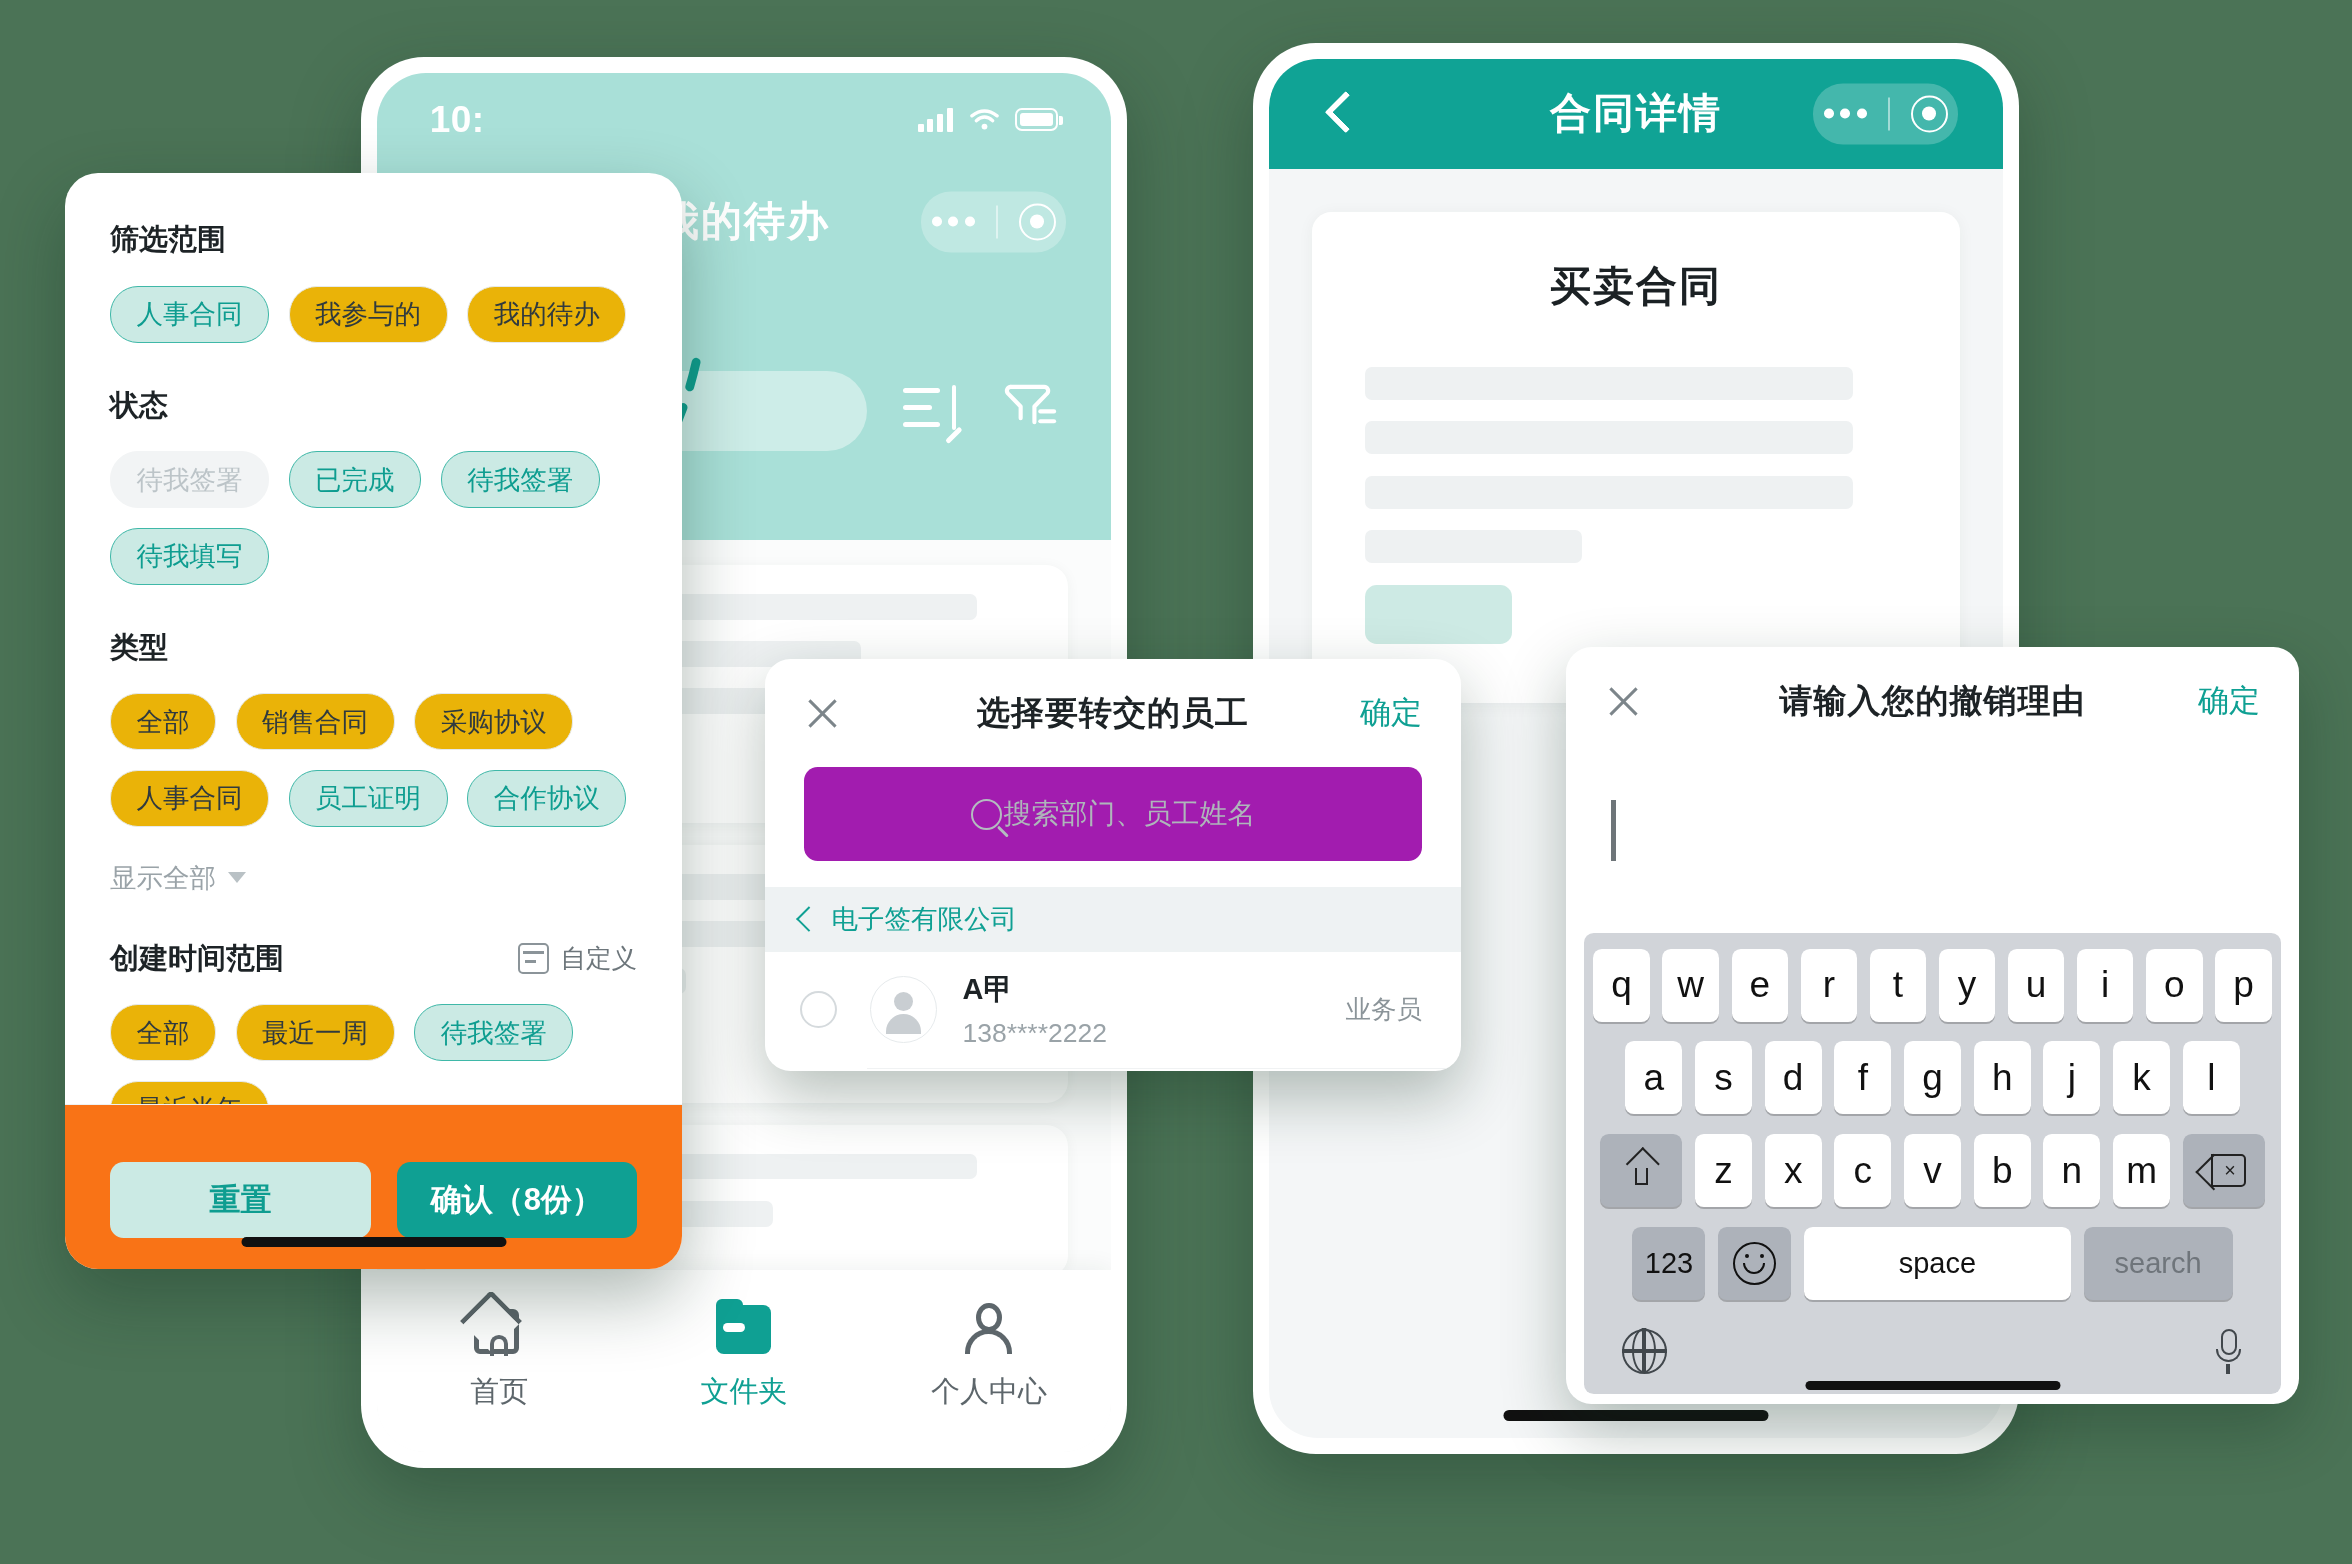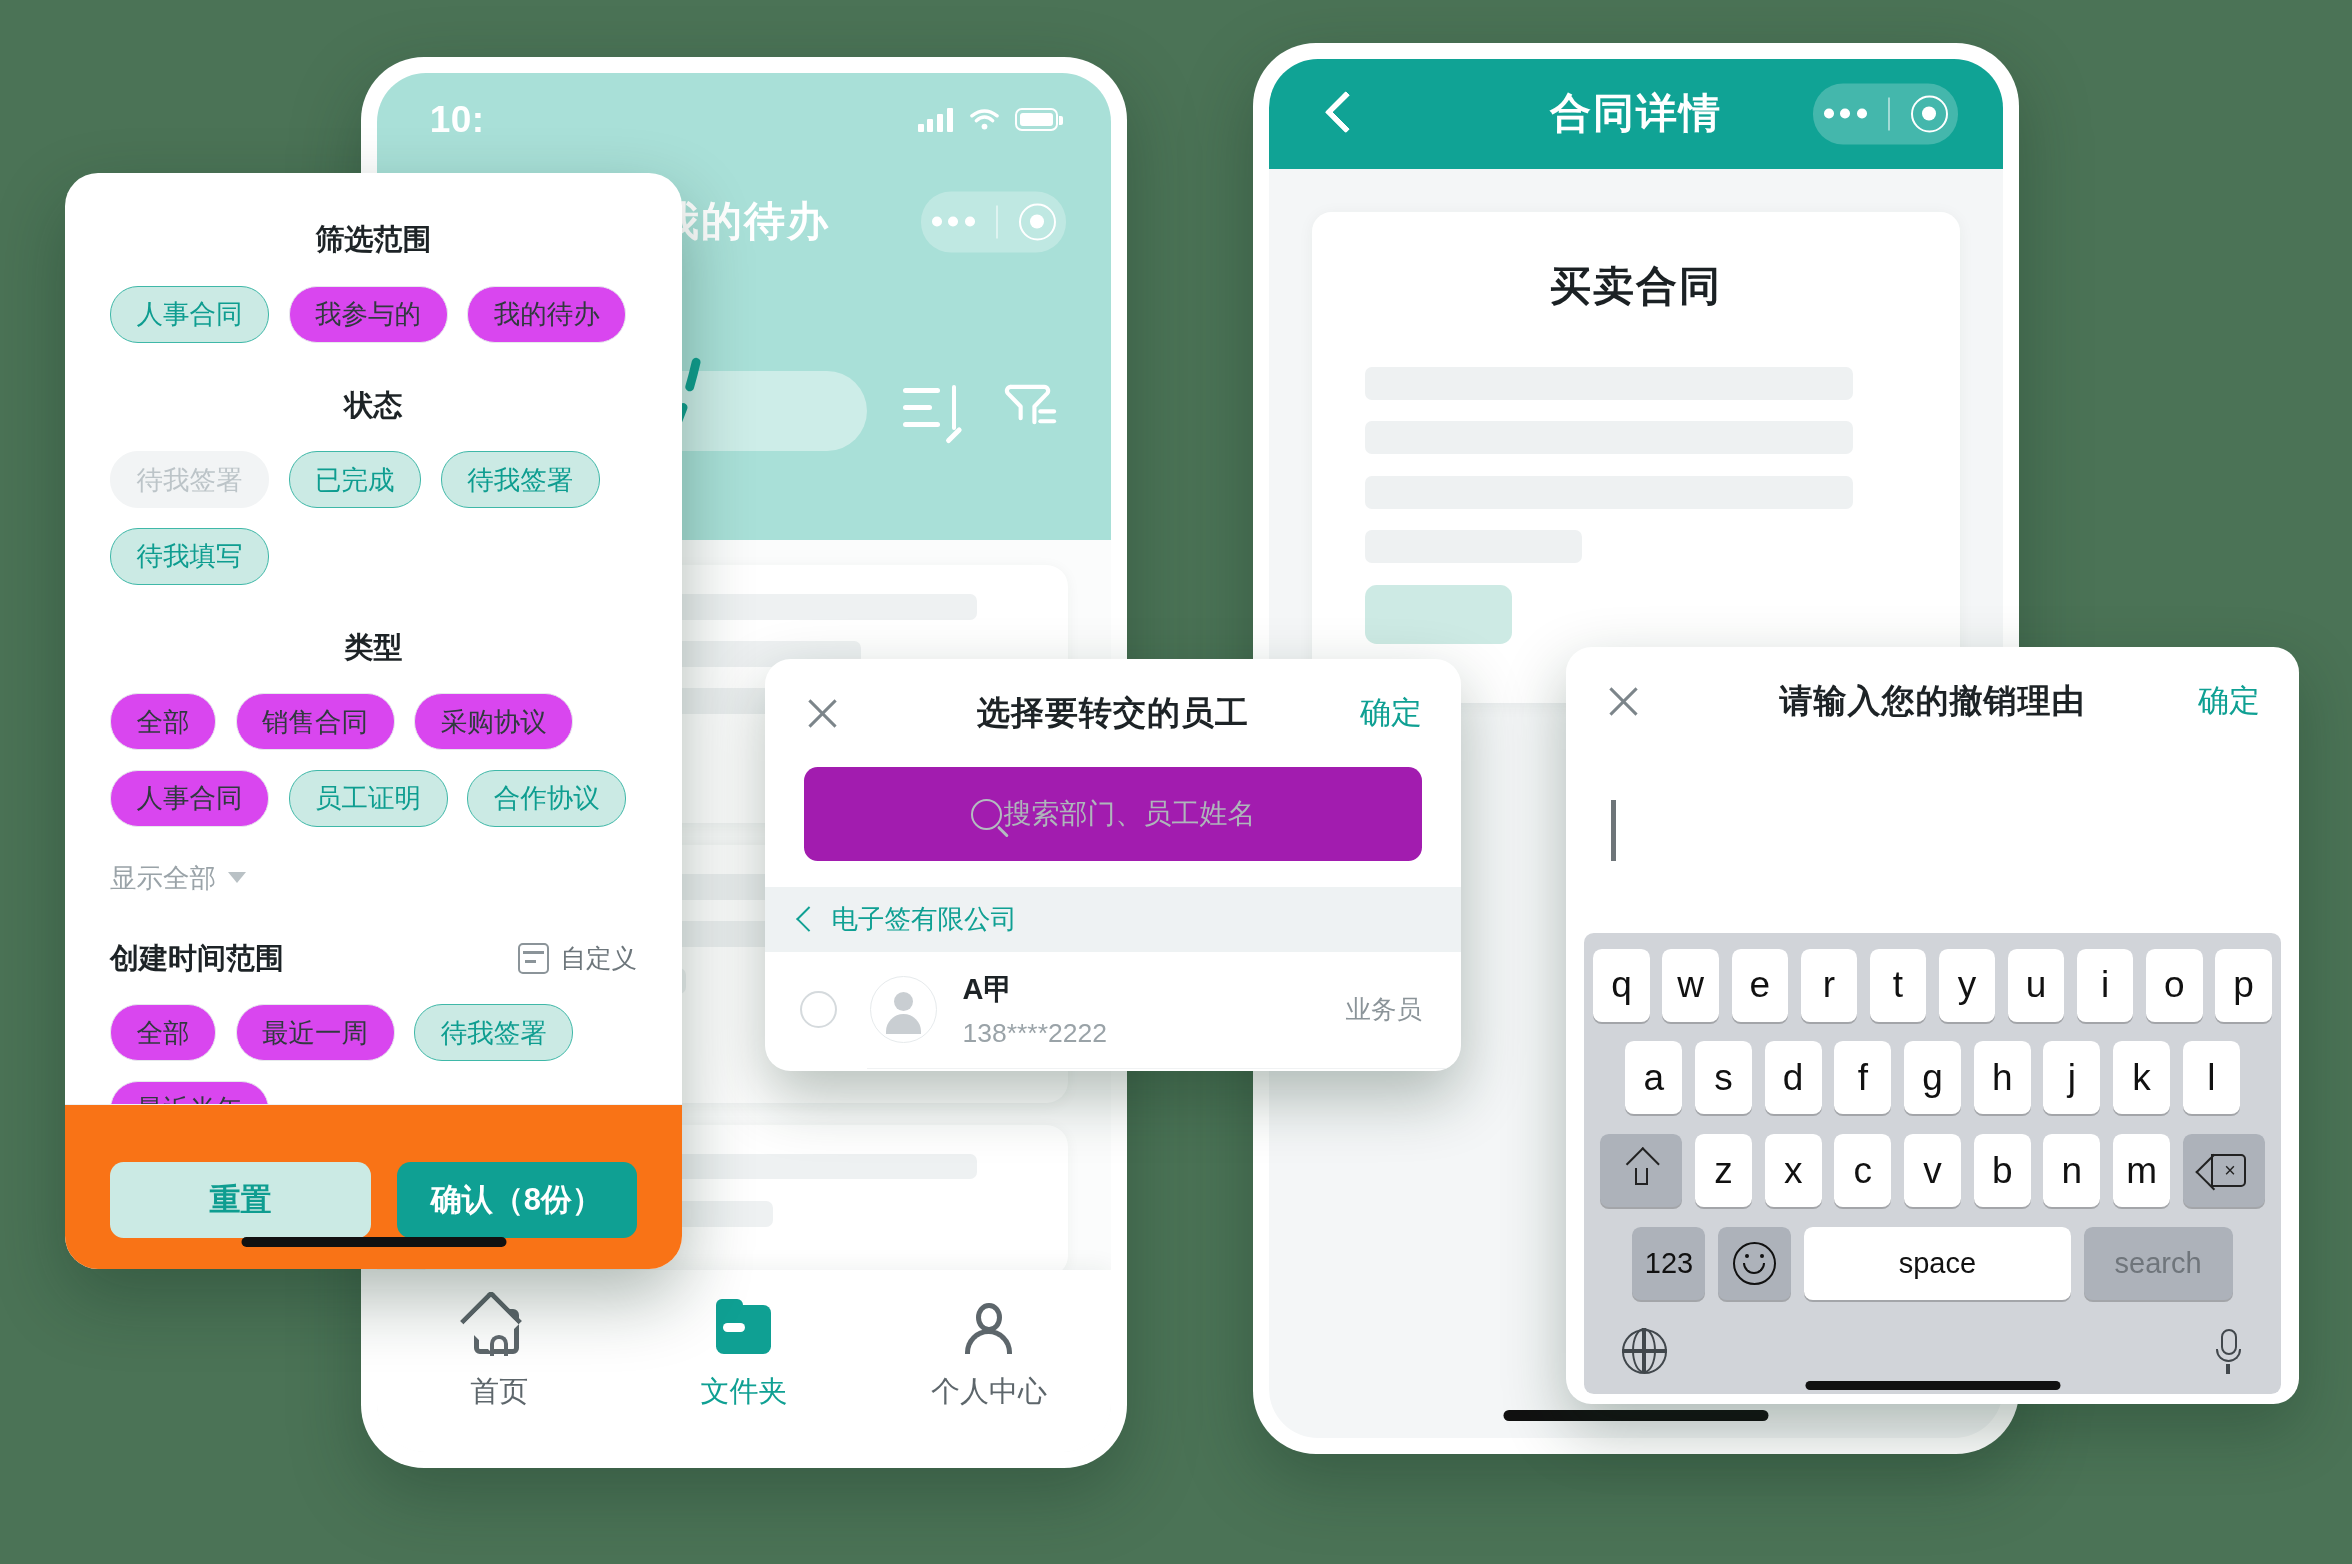--- a/index.html
+++ b/index.html
@@ -104,26 +104,26 @@
   
   #phone-right .statusbar,#phone-right .navbar{background:#10a395;}
   #phone-right .capsule{background:rgba(255,255,255,.22);}
   #phone-right .screen{background:#f4f6f7;}
   .doc-card{margin:43px;background:#fff;border-radius:19.6px;padding:47px 53px 59px;box-shadow:0 2.9px 15.7px rgba(20,50,40,.05);}
   .doc-title{text-align:center;font-size:41px;font-weight:700;color:#1b2124;margin-bottom:53px;letter-spacing:2px;}
 
   
   #filter-sheet{position:absolute;left:65px;top:173px;width:617px;height:1096px;
     background:#fff;border-radius:33px;box-shadow:0 29px 71px rgba(15,45,30,.33);overflow:hidden;}
-  .fs-body{padding:47px 45px 0;text-align:center;}
+  .fs-body{padding:47px 45px 0;}
   .fs-head{font-size:29px;font-weight:700;color:#1d2326;margin:0 0 25.5px;}
   .fs-head.mt{margin-top:43px;}
   .chips{display:flex;flex-wrap:wrap;gap:19.6px;}
   .chip{height:57px;min-width:102px;padding:0 25.5px;border-radius:28px;border:1.6px solid #e6eaec;
-    background:#d946ef;color:#303a3e;font-size:26.5px;display:flex;align-items:center;justify-content:center;box-sizing:border-box;}
+    background:#eab308;color:#303a3e;font-size:26.5px;display:flex;align-items:center;justify-content:center;box-sizing:border-box;}
   .chip.sel{background:#cbeae4;border-color:#3fb8a8;color:#0e9d90;}
   .chip.dim{background:#f2f4f5;border-color:#f2f4f5;color:#bcc4c8;}
   .fs-row{display:flex;align-items:center;justify-content:space-between;margin-top:43px;}
   .showall{display:flex;align-items:center;gap:11.8px;color:#9aa3a8;font-size:26.5px;}
   .caret{width:0;height:0;border-left:9.8px solid transparent;border-right:9.8px solid transparent;border-top:11.8px solid #b9c1c5;}
   .custom{display:flex;align-items:center;gap:11.8px;color:#6d767b;font-size:25.5px;}
   .ic-cal{width:31px;height:31px;border:2.9px solid #8b9499;border-radius:4.9px;position:relative;box-sizing:border-box;}
   .ic-cal::before{content:"";position:absolute;left:2.9px;top:5.9px;right:2.9px;height:2.9px;background:#8b9499;}
   .ic-cal::after{content:"";position:absolute;left:4.9px;top:14.7px;width:11.8px;height:2.9px;background:#8b9499;}
   .range-text{font-size:26.5px;color:#4a5358;margin:33px 0 0 13.7px;letter-spacing:0.4px;}

